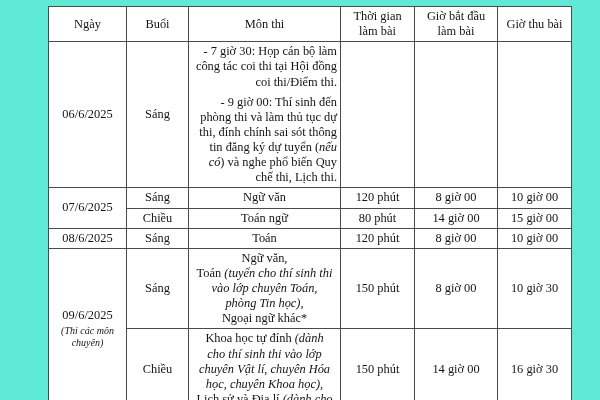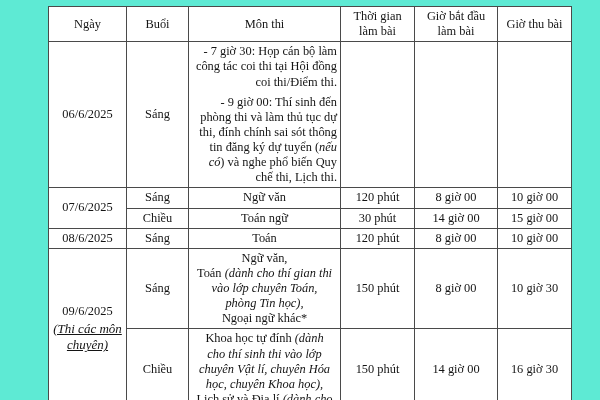--- a/index.html
+++ b/index.html
@@ -39,21 +39,21 @@
   .c-bd{width:83px;}
   .c-thu{width:74px;}
 
   thead th{
     font-weight:bold;
     font-size:12.6px;
     padding:7px 3px;
     line-height:1.2;
   }
   .date-cell{font-weight:bold;font-size:12.4px;}
-  .date-note{font-style:italic;font-weight:normal;font-size:13px;line-height:1.25;display:block;margin-top:2px;text-decoration:underline;}
+  .date-note{font-style:italic;font-weight:normal;font-size:10px;line-height:1.25;display:block;margin-top:2px;}
 
   .mon-just{
     text-align:justify;
     text-justify:inter-word;
     padding:5px 5px 5px 4px;
     line-height:1.3;
     font-size:12.4px;
   }
   .mon-just p{margin:0 0 5px 0;text-align:right;}
   .mon-just p:last-child{margin-bottom:0;}
@@ -124,21 +124,21 @@
         <td>Sáng</td>
         <td class="mon-center">Ngữ văn</td>
         <td>120 phút</td>
         <td>8 giờ 00</td>
         <td>10 giờ 00</td>
       </tr>
 
       <tr>
         <td>Chiều</td>
         <td class="mon-center">Toán ngữ</td>
-        <td>30 phút</td>
+        <td>80 phút</td>
         <td>14 giờ 00</td>
         <td>15 giờ 00</td>
       </tr>
 
       <tr>
         <td class="date-cell">08/6/2025</td>
         <td>Sáng</td>
         <td class="mon-center">Toán</td>
         <td>120 phút</td>
         <td>8 giờ 00</td>
@@ -146,21 +146,21 @@
       </tr>
 
       <tr class="tall">
         <td class="date-cell" rowspan="2">
           <span>09/6/2025</span>
           <span class="date-note">(Thi các môn chuyên)</span>
         </td>
         <td>Sáng</td>
         <td class="mon-center">
           <span class="ln">Ngữ văn,</span>
-          <span class="ln"><span>Toán </span><i>(dành cho thí gian thi</i></span>
+          <span class="ln"><span>Toán </span><i>(tuyển cho thí sinh thi</i></span>
           <span class="ln"><i>vào lớp chuyên Toán,</i></span>
           <span class="ln"><i>phòng Tin học),</i></span>
           <span class="ln">Ngoại ngữ khác*</span>
         </td>
         <td>150 phút</td>
         <td>8 giờ 00</td>
         <td>10 giờ 30</td>
       </tr>
 
       <tr class="tall">

